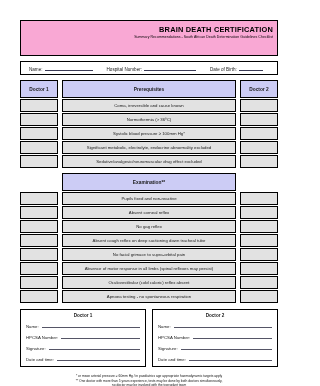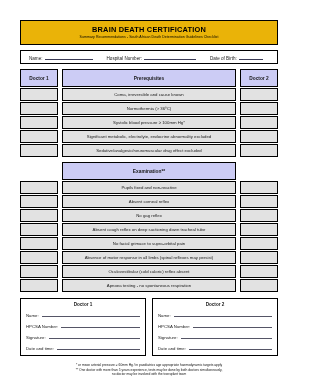--- a/index.html
+++ b/index.html
@@ -19,25 +19,25 @@
     width: 298px;
     height: 386px;
     box-sizing: border-box;
     padding: 20px 20px 0 20px;
     background: #ffffff;
   }
 
   
   .title-banner {
     border: 1px solid #000000;
-    background: #eab308;
+    background: #f9a8d4;
     padding: 4px 4px 4px 4px;
-    text-align: center;
-    box-sizing: border-box;
-    height: 25px;
+    text-align: right;
+    box-sizing: border-box;
+    height: 36px;
   }
   .title-main {
     font-size: 7.4px;
     font-weight: bold;
     letter-spacing: 0.2px;
     line-height: 9px;
     color: #000000;
   }
   .title-sub {
     font-size: 3.5px;

